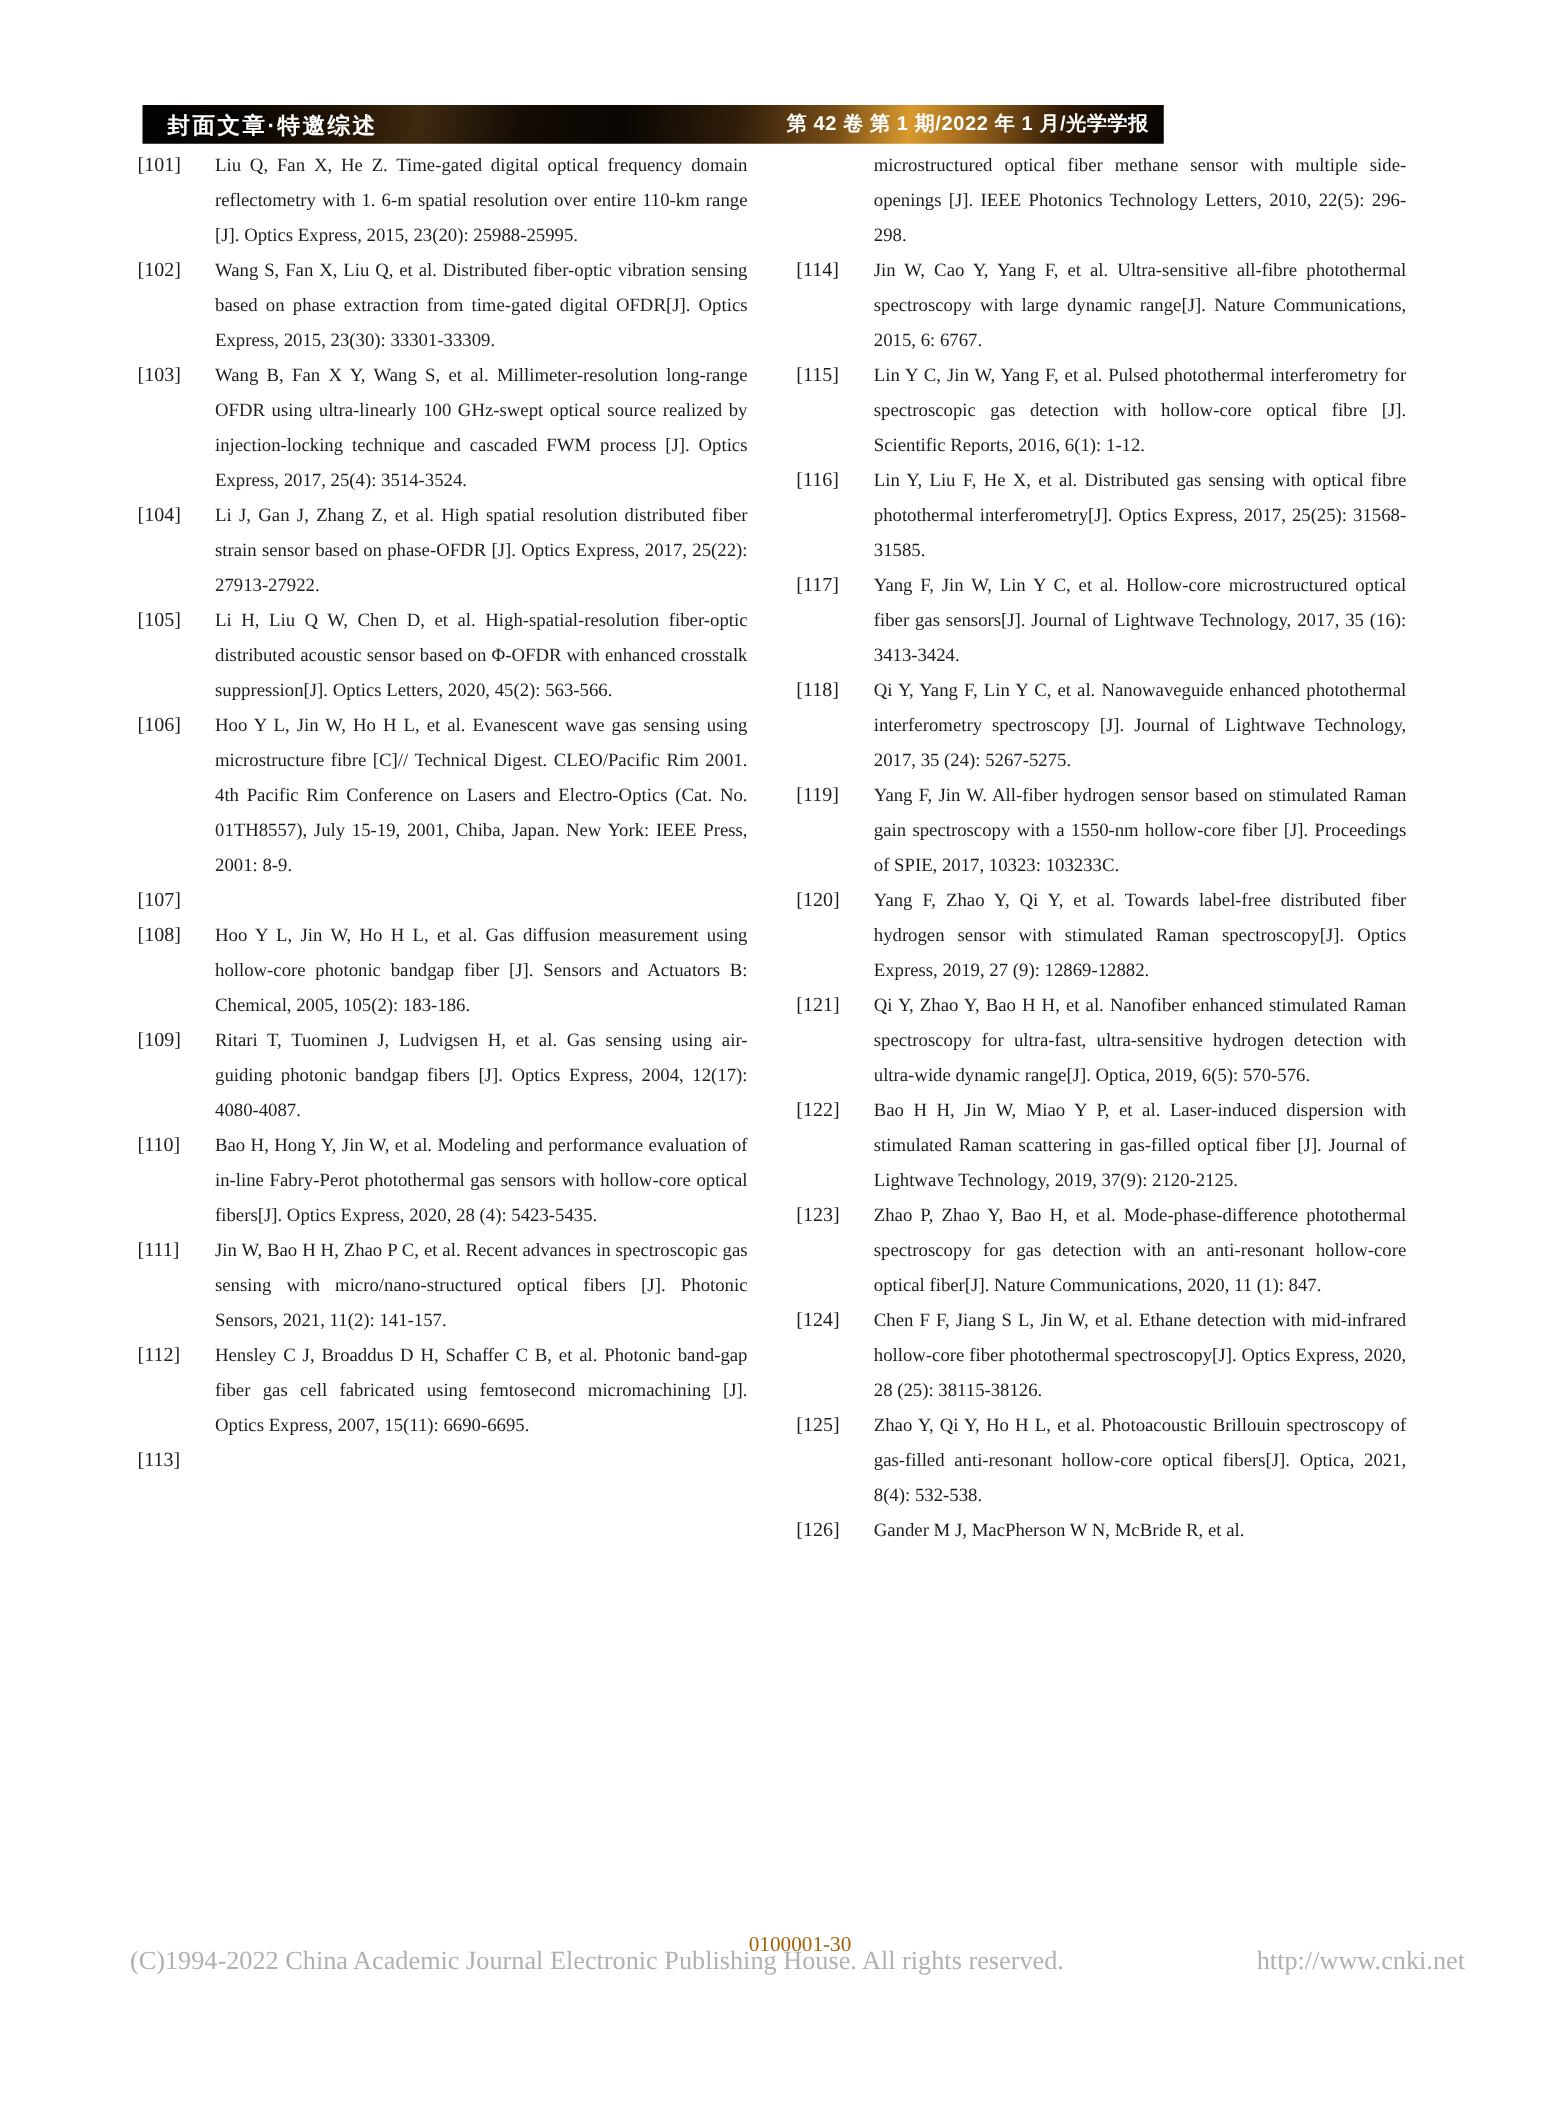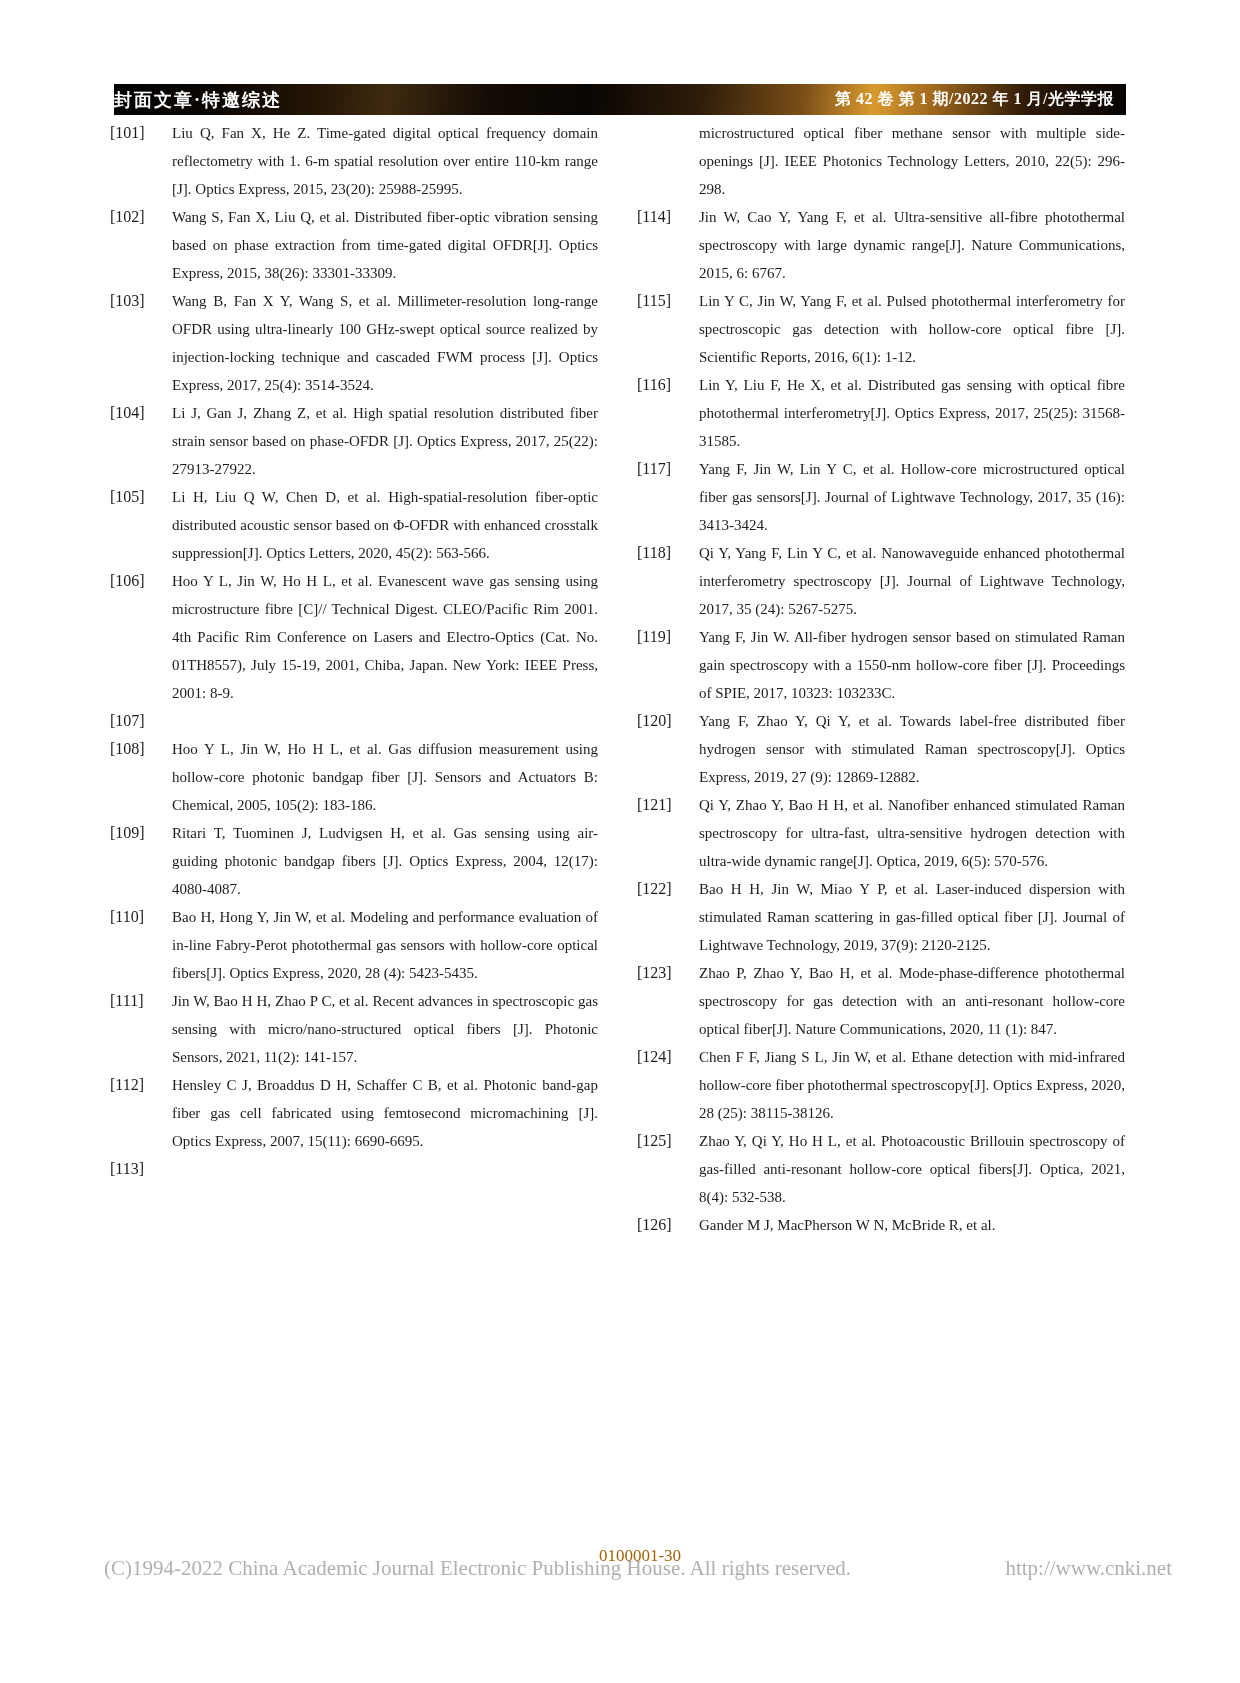--- a/index.html
+++ b/index.html
@@ -9,29 +9,29 @@
     height: 1683px;
     background: #ffffff;
     font-family: "Liberation Serif", serif;
     color: #1d1d1d;
     overflow: hidden;
   }
   .header-bar {
     position: absolute;
     left: 114px;
     top: 84px;
-    width: 1012px;
+    width: 817px;
     height: 31px;
     box-sizing: border-box;
-    padding: 0 12px 0 0;
+    padding: 0 12px 0 20px;
     display: flex;
     align-items: center;
     justify-content: space-between;
     color: #ffffff;
-    font-family: Liberation Serif, serif;
+    font-family: Liberation Sans, sans-serif;
     font-weight: bold;
     background:
       linear-gradient(96deg,
         #030201 0%, #0a0603 10%, #241505 20%, #3f2a10 27%,
         #140c05 37%, #0a0603 47%, #2f1d0a 58%, #7a4e17 68%,
         #d99b2f 75%, #a86f1f 80%, #2f1a06 90%, #050302 100%);
   }
   .header-left { font-size: 18px; letter-spacing: 2px; }
   .header-right { font-size: 16px; letter-spacing: 0.5px; }
 
@@ -93,21 +93,21 @@
 
   <div class="columns">
     <div class="col">
   <div class="ref">
     <span class="ref-num">[101]</span>
     <span class="ref-text">Liu Q, Fan X, He Z. Time-gated digital optical frequency domain reflectometry with 1. 6-m spatial resolution over entire 110-km range [J]. Optics Express, 2015, 23(20): 25988-25995.</span>
   </div>
 
   <div class="ref">
     <span class="ref-num">[102]</span>
-    <span class="ref-text">Wang S, Fan X, Liu Q, et al. Distributed fiber-optic vibration sensing based on phase extraction from time-gated digital OFDR[J]. Optics Express, 2015, 38(26): 33301-33309.</span>
+    <span class="ref-text">Wang S, Fan X, Liu Q, et al. Distributed fiber-optic vibration sensing based on phase extraction from time-gated digital OFDR[J]. Optics Express, 2015, 23(30): 33301-33309.</span>
   </div>
 
   <div class="ref">
     <span class="ref-num">[103]</span>
     <span class="ref-text">Wang B, Fan X Y, Wang S, et al. Millimeter-resolution long-range OFDR using ultra-linearly 100 GHz-swept optical source realized by injection-locking technique and cascaded FWM process [J]. Optics Express, 2017, 25(4): 3514-3524.</span>
   </div>
 
   <div class="ref">
     <span class="ref-num">[104]</span>
     <span class="ref-text">Li J, Gan J, Zhang Z, et al. High spatial resolution distributed fiber strain sensor based on phase-OFDR [J]. Optics Express, 2017, 25(22): 27913-27922.</span>

